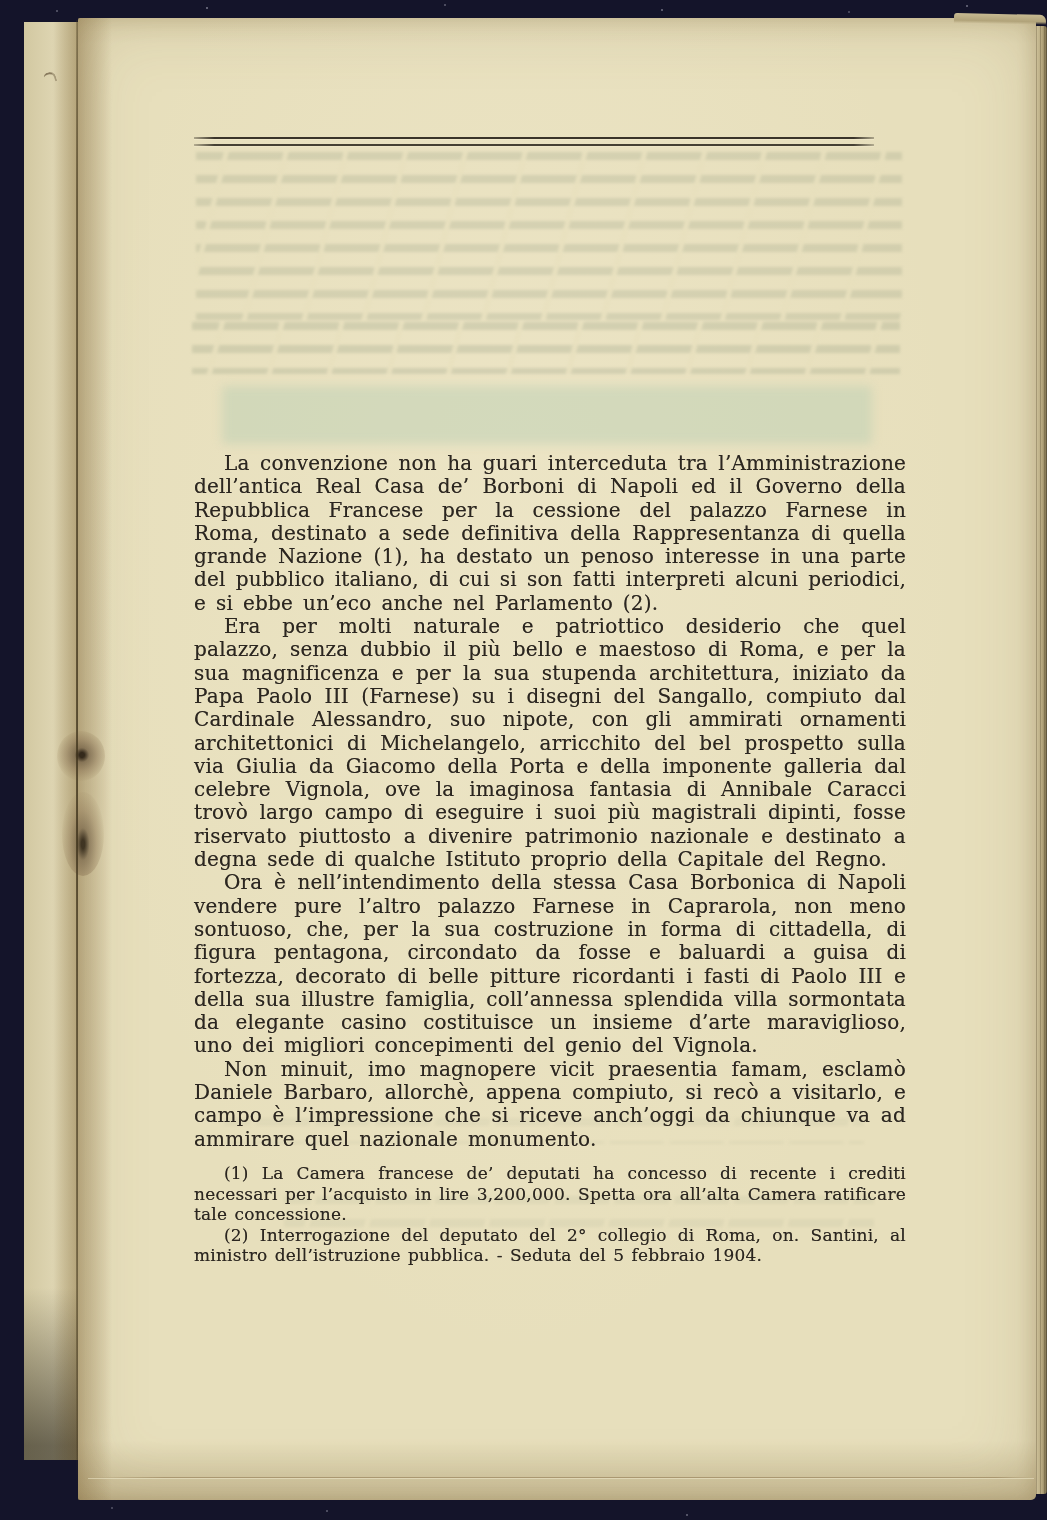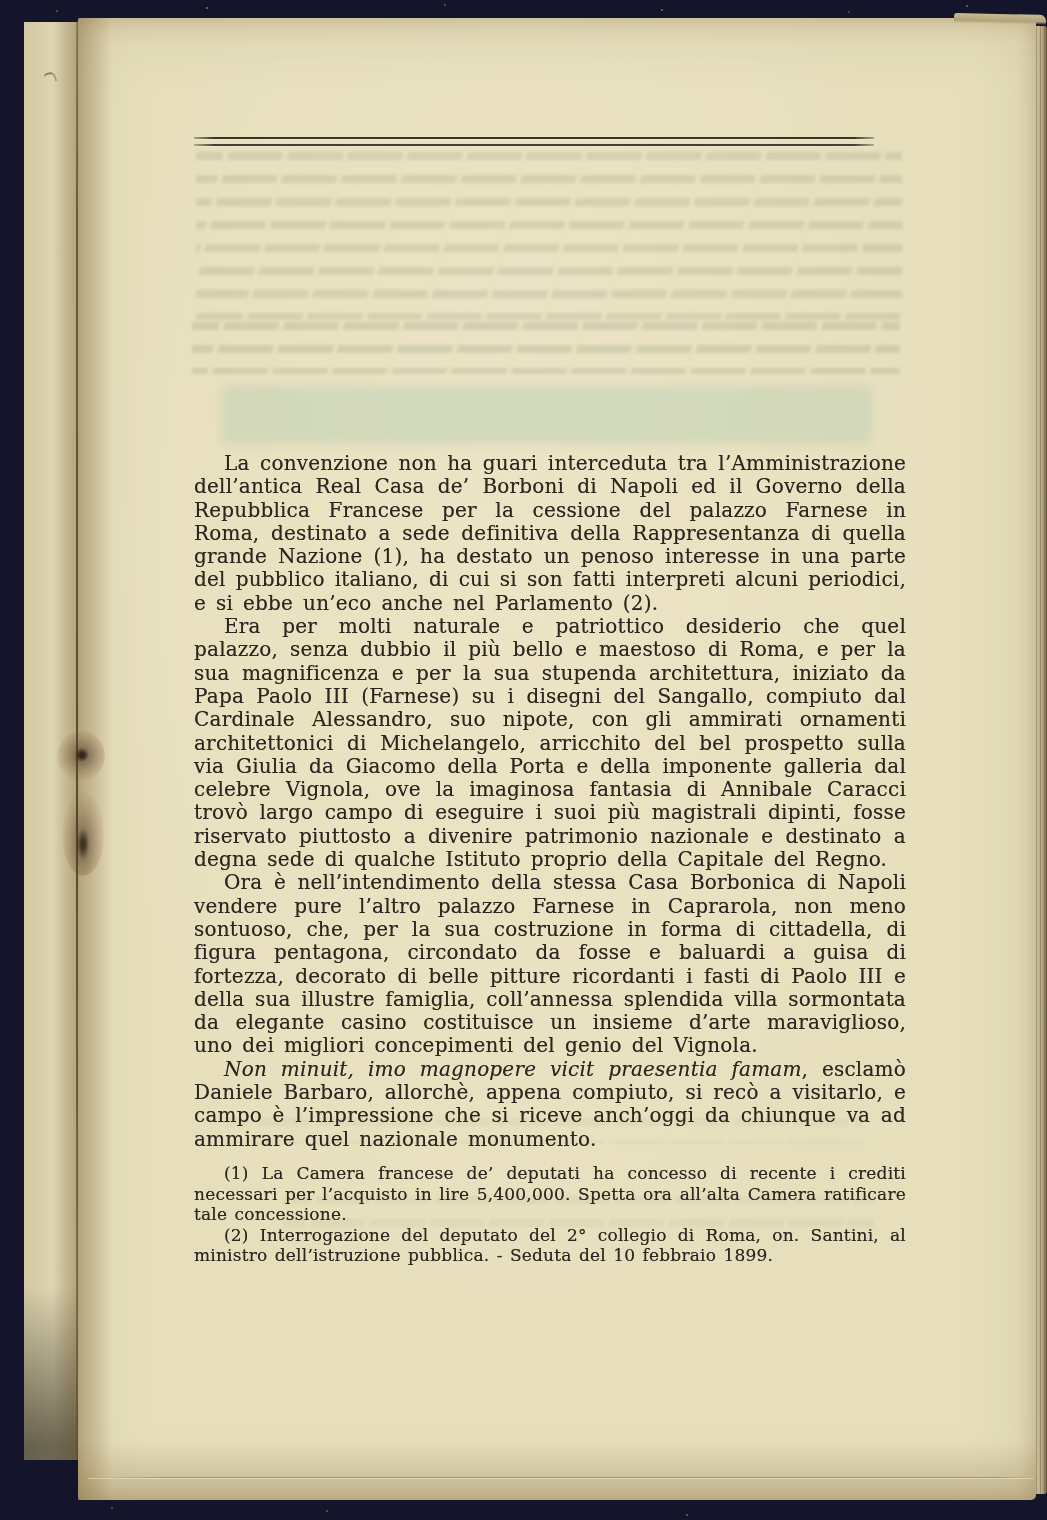--- a/index.html
+++ b/index.html
@@ -112,21 +112,21 @@
   .ghost-c{left:260px;top:1196px;width:590px;height:36px;opacity:.22;}
   .ghost-d{left:200px;top:1118px;width:640px;height:26px;opacity:.18;}
   
   .text-col{
     position:absolute;left:170px;top:452px;width:712px;
     color:#2b2620;font-size:20px;line-height:23.3px;text-align:justify;
     word-spacing:.17em;letter-spacing:.2px;
     text-shadow:0 0 .5px rgba(43,38,32,.55);
   }
   .text-col p{margin:0;text-indent:30px;}
-  .lead-italic{font-style:italic;}
+  .lead-italic{}
   .footnotes{margin-top:12px;font-size:17px;line-height:20.6px;word-spacing:.1em;}
   .bottom-crease{
     position:absolute;left:64px;top:1477px;width:946px;height:1px;
     background:linear-gradient(to right, rgba(0,0,0,0), rgba(125,100,58,.45) 8%, rgba(125,100,58,.45) 96%, rgba(0,0,0,0));
     box-shadow:0 1px 0 rgba(242,235,206,.5);
   }
 </style>
 </head>
 <body>
 
@@ -152,22 +152,22 @@
 
   <div class="rule rule-a"></div>
   <div class="rule rule-b"></div>
 
   <div class="text-col">
     <p>La convenzione non ha guari interceduta tra l’Amministrazione dell’antica Real Casa de’ Borboni di Napoli ed il Governo della Repubblica Francese per la cessione del palazzo Farnese in Roma, destinato a sede definitiva della Rappresentanza di quella grande Nazione (1), ha destato un penoso interesse in una parte del pubblico italiano, di cui si son fatti interpreti alcuni periodici, e si ebbe un’eco anche nel Parlamento (2).</p>
     <p>Era per molti naturale e patriottico desiderio che quel palazzo, senza dubbio il più bello e maestoso di Roma, e per la sua magnificenza e per la sua stupenda architettura, iniziato da Papa Paolo III (Farnese) su i disegni del Sangallo, compiuto dal Cardinale Alessandro, suo nipote, con gli ammirati ornamenti architettonici di Michelangelo, arricchito del bel prospetto sulla via Giulia da Giacomo della Porta e della imponente galleria dal celebre Vignola, ove la imaginosa fantasia di Annibale Caracci trovò largo campo di eseguire i suoi più magistrali dipinti, fosse riservato piuttosto a divenire patrimonio nazionale e destinato a degna sede di qualche Istituto proprio della Capitale del Regno.</p>
     <p>Ora è nell’intendimento della stessa Casa Borbonica di Napoli vendere pure l’altro palazzo Farnese in Caprarola, non meno sontuoso, che, per la sua costruzione in forma di cittadella, di figura pentagona, circondato da fosse e baluardi a guisa di fortezza, decorato di belle pitture ricordanti i fasti di Paolo III e della sua illustre famiglia, coll’annessa splendida villa sormontata da elegante casino costituisce un insieme d’arte maraviglioso, uno dei migliori concepimenti del genio del Vignola.</p>
     <p><span class="lead-italic">Non minuit, imo magnopere vicit praesentia famam</span><span>, esclamò Daniele Barbaro, allorchè, appena compiuto, si recò a visitarlo, e campo è l’impressione che si riceve anch’oggi da chiunque va ad ammirare quel nazionale monumento.</span></p>
     <div class="footnotes">
-      <p>(1) La Camera francese de’ deputati ha concesso di recente i crediti necessari per l’acquisto in lire 5,400,000. Spetta ora all’alta Camera ratificare tale concessione.</p>
-      <p>(2) Interrogazione del deputato del 2° collegio di Roma, on. Santini, al ministro dell’istruzione pubblica. - Seduta del 10 febbraio 1899.</p>
+      <p>(1) La Camera francese de’ deputati ha concesso di recente i crediti necessari per l’acquisto in lire 3,200,000. Spetta ora all’alta Camera ratificare tale concessione.</p>
+      <p>(2) Interrogazione del deputato del 2° collegio di Roma, on. Santini, al ministro dell’istruzione pubblica. - Seduta del 5 febbraio 1904.</p>
     </div>
   </div>
 
   <div class="stain-1"></div>
   <div class="stain-2"></div>
   <div class="gutter-crease"></div>
   <div class="bottom-crease"></div>
 
 </div>
 

